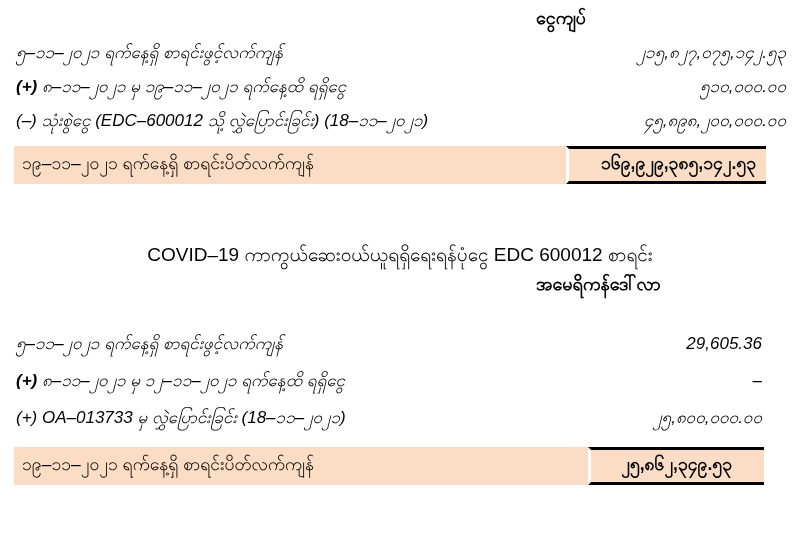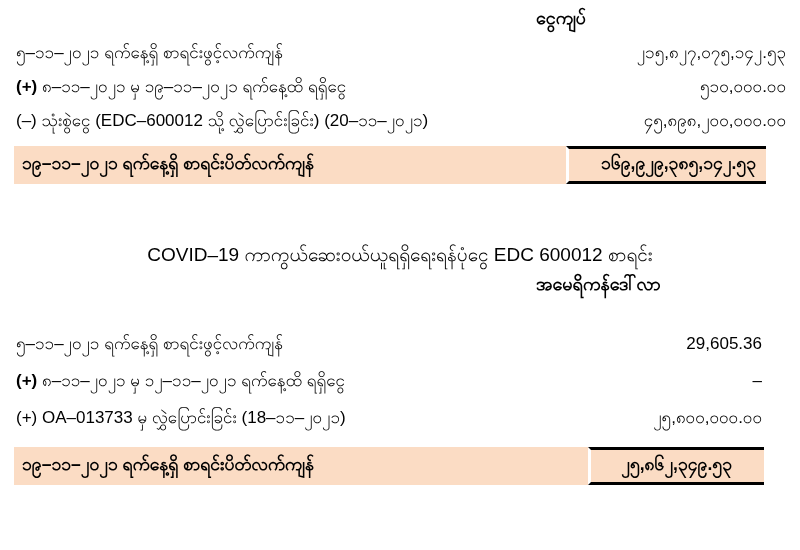--- a/index.html
+++ b/index.html
@@ -19,21 +19,21 @@
 
   .cur-header {
     margin-left: auto;
     width: 250px;
     font-weight: 700;
     font-size: 18px;
     line-height: 28px;
     height: 28px;
   }
 
-  .row { display: flex; align-items: center; margin-top: 7px; }
+  .row { display: flex; align-items: center; margin-top: 7px; font-style: italic; }
   .label { flex: 1; font-size: 17px; line-height: 27px; padding-left: 2px; }
   .prefix { font-weight: 700; }
   .value {
     width: 250px;
     text-align: right;
     font-size: 17px;
     line-height: 27px;
     white-space: nowrap;
   }
   .s2 .value { padding-right: 24px; }
@@ -41,21 +41,21 @@
 
   .total {
     display: flex;
     align-items: stretch;
     background: var(--highlight);
     margin-top: 12px;
     height: 38px;
   }
   .total-label {
     flex: 1;
-    font-weight: 700;
+    font-weight: 400;
     font-size: 17.5px;
     display: flex;
     align-items: center;
     padding-left: 8px;
   }
   .total-cell {
     width: 200px;
     border-top: 3px solid var(--border);
     border-bottom: 3px solid var(--border);
     border-left: 3px solid var(--background);
@@ -101,21 +101,21 @@
 
     <div class="row">
       <div class="label">
         <span class="prefix">(+)</span><span> ၈–၁၁–၂၀၂၁ မှ ၁၉–၁၁–၂၀၂၁ ရက်နေ့ထိ ရရှိငွေ</span>
       </div>
       <div class="value">၅၁၀,၀၀၀.၀၀</div>
     </div>
 
     <div class="row">
       <div class="label">
-        <span class="prefix"></span><span>(–) သုံးစွဲငွေ (EDC–600012 သို့ လွှဲပြောင်းခြင်း) (20–၁၁–၂၀၂၁)</span>
+        <span class="prefix"></span><span>(–) သုံးစွဲငွေ (EDC–600012 သို့ လွှဲပြောင်းခြင်း) (18–၁၁–၂၀၂၁)</span>
       </div>
       <div class="value">၄၅,၈၉၈,၂၀၀,၀၀၀.၀၀</div>
     </div>
 
     <div class="total">
       <div class="total-label">၁၉–၁၁–၂၀၂၁ ရက်နေ့ရှိ စာရင်းပိတ်လက်ကျန်</div>
       <div class="total-cell">
         <span>၁၆၉,၉၂၉,၃၈၅,၁၄၂.၅၃</span>
       </div>
     </div>

